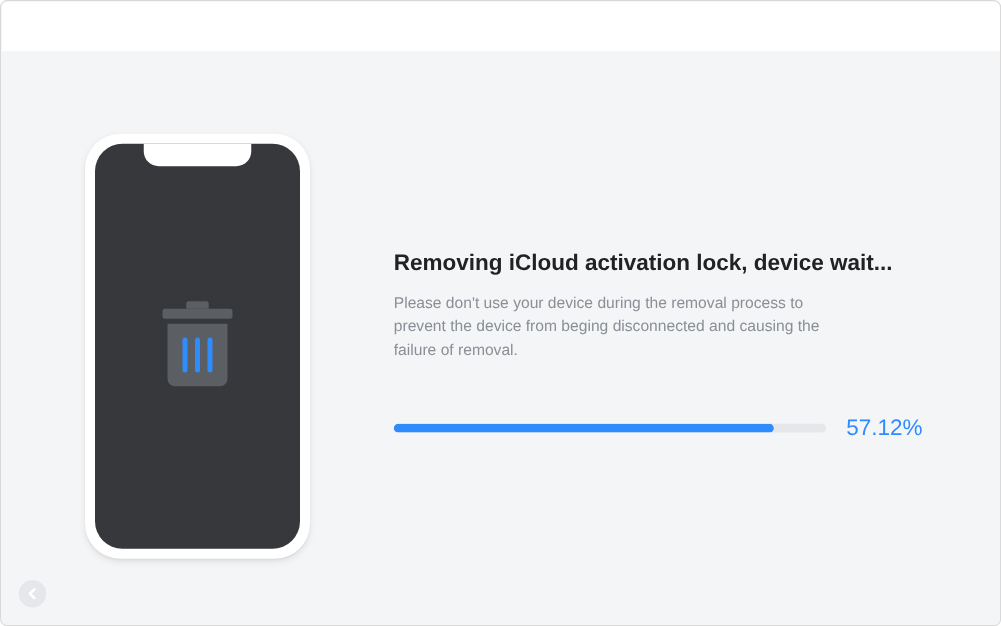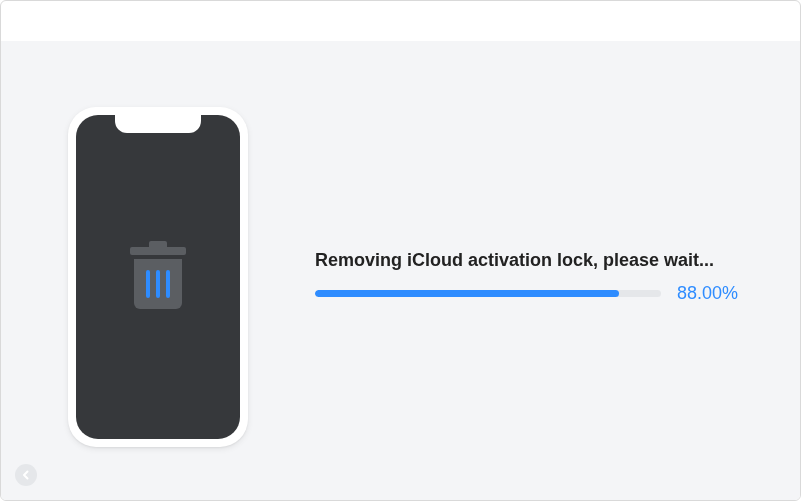--- a/index.html
+++ b/index.html
@@ -203,26 +203,27 @@
               <div class="bar"></div>
               <div class="bar"></div>
               <div class="bar"></div>
             </div>
           </div>
         </div>
       </div>
     </div>
 
     <div class="right">
-      <div class="headline">Removing iCloud activation lock, please wait...</div>
+      <div class="headline">Removing iCloud activation lock, device wait...</div>
+      <div class="subtext">Please don't use your device during the removal process to prevent the device from beging disconnected and causing the failure of removal.</div>
       <div class="progress-row">
         <div class="progress-track">
           <div class="progress-fill" style="width:88%"></div>
         </div>
-        <div class="progress-pct">88.00%</div>
+        <div class="progress-pct">57.12%</div>
       </div>
     </div>
 
     <div class="back-btn">
       <svg width="10" height="10" viewBox="0 0 10 10">
         <path d="M6.5 1.5 L3 5 L6.5 8.5" fill="none" stroke="#ffffff" stroke-width="2" stroke-linecap="round" stroke-linejoin="round"></path>
       </svg>
     </div>
 
   </div>

